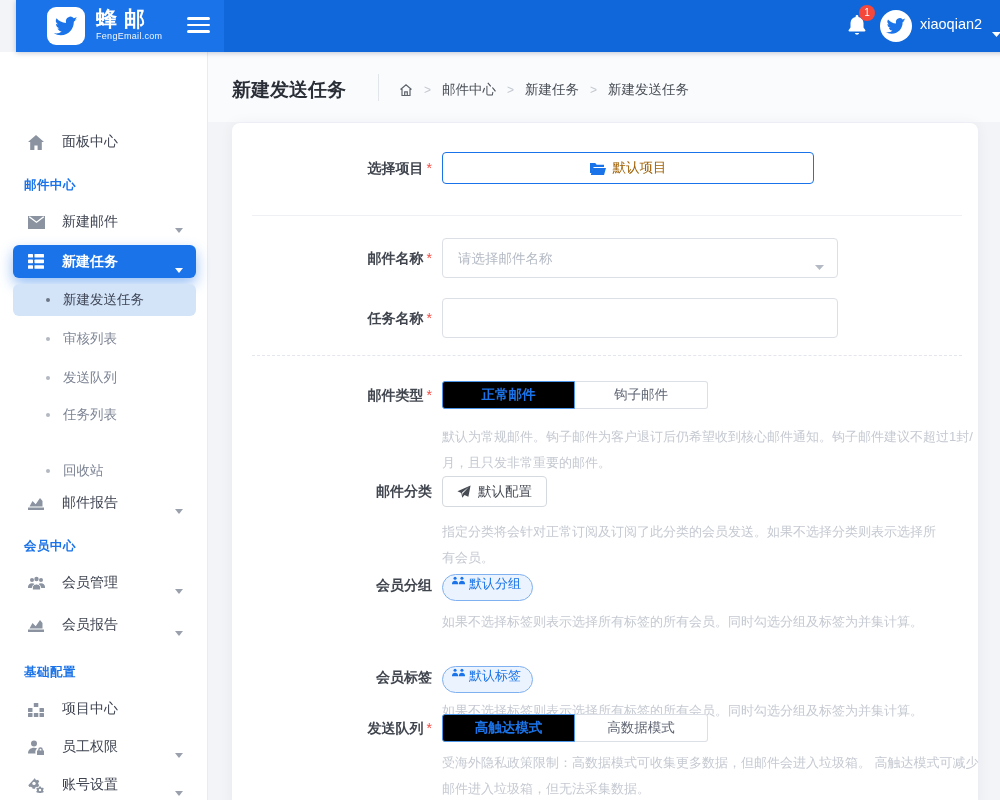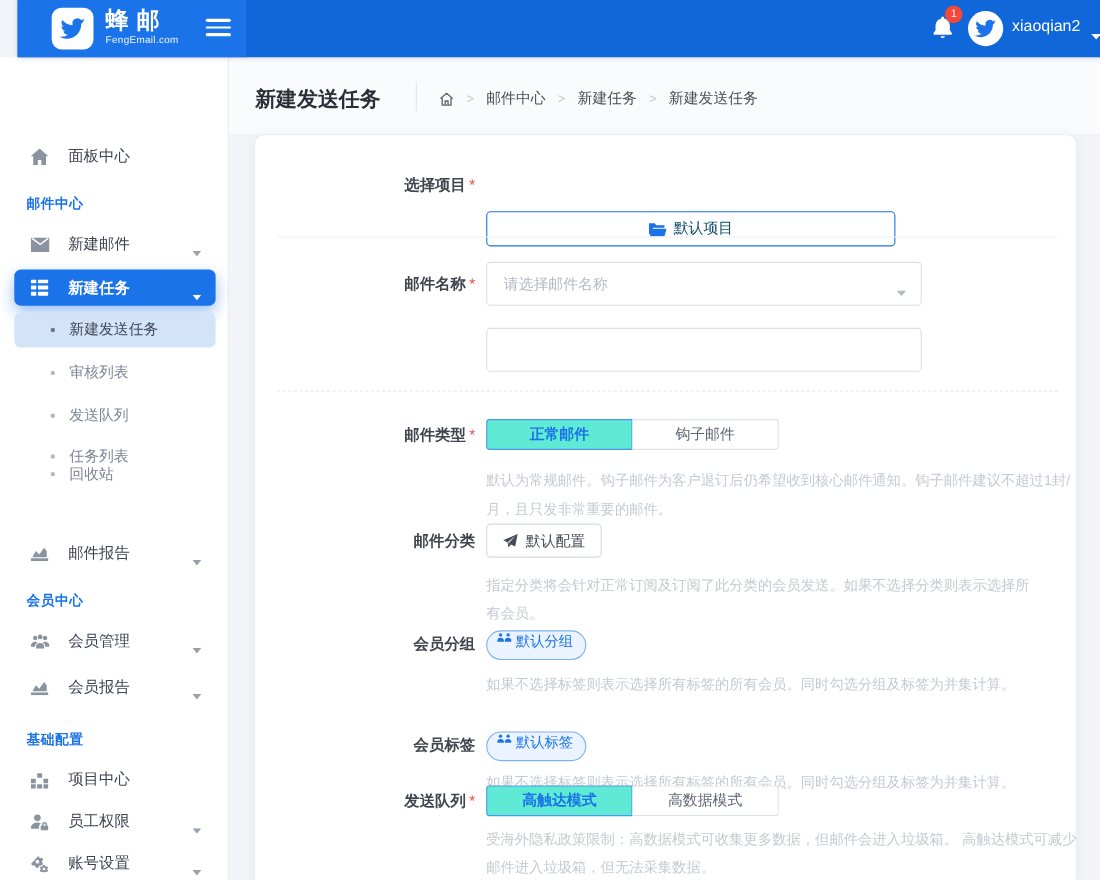--- a/index.html
+++ b/index.html
@@ -45,32 +45,32 @@
   .content { position:absolute; top:122px; left:208px; width:792px; height:678px; background:#f2f4f8; }
   .card { position:absolute; left:24px; top:1px; width:746px; height:690px; background:#fff; border-radius:8px; box-shadow:0 0 14px rgba(31,41,55,.05); }
   .frow { position:absolute; left:0; width:746px; }
   .flabel { position:absolute; left:0; top:0; width:200px; text-align:right; font-size:14px; font-weight:700; color:#40454e; }
   .req { color:#f34b42; margin-left:3px; font-weight:400; }
   .fctrl { position:absolute; left:210px; top:0; }
   .fhelp { position:absolute; left:210px; width:548px; font-size:13px; color:#c5c9d1; line-height:26px; }
   .divider { position:absolute; left:20px; right:16px; height:0; border-top:1px solid #eef0f4; }
   .divider.dashed { border-top:1px dashed #e3e6ec; }
 
-  .project-btn { width:372px; height:32px; background:#fff; border:1px solid #1a73e8; border-radius:4px; color:#0c4a6e; font-size:13.5px; display:flex; align-items:center; justify-content:center; gap:7px; cursor:pointer; font-family:inherit;margin-top:40px; }
+  .project-btn { width:372px; height:32px; background:#fff; border:1px solid #1a73e8; border-radius:4px; color:#a16207; font-size:13.5px; display:flex; align-items:center; justify-content:center; gap:7px; cursor:pointer; font-family:inherit; }
   .select-box { width:396px; height:40px; border:1px solid #dcdfe6; border-radius:4px; background:#fff; position:relative; cursor:pointer; }
   .select-box input { width:100%; height:100%; border:none; outline:none; background:transparent; padding:0 30px 0 15px; font-size:13.5px; color:#5a5f68; font-family:inherit; }
   .select-box input::placeholder { color:#b4bac4; }
   .select-caret { position:absolute; right:13px; top:18px; }
   .text-input { width:396px; height:40px; border:1px solid #dcdfe6; border-radius:4px; background:#fff; outline:none; padding:0 15px; font-size:13.5px; color:#40454e; font-family:inherit; }
 
   .seg { display:flex; }
   .seg-btn { width:133px; height:28px; background:#fff; border:1px solid #dcdfe6; color:#5f6573; font-size:13.5px; display:flex; align-items:center; justify-content:center; cursor:pointer; font-family:inherit; }
   .seg-btn:first-child { border-radius:3px 0 0 3px; }
   .seg-btn:last-child { border-radius:0 3px 3px 0; border-left:none; }
-  .seg-btn.selected { background:#5eead4; border:1px solid #4e97e8; color:#1a73e8; font-weight:700; }
+  .seg-btn.selected { background:#000000; border:1px solid #4e97e8; color:#1a73e8; font-weight:700; }
   .seg-btn.selected + .seg-btn { border-left:none; }
 
   .cat-btn { height:31px; padding:0 14px; background:#fff; border:1px solid #d5d9e0; border-radius:4px; color:#464b54; font-size:13.5px; display:inline-flex; align-items:center; gap:7px; cursor:pointer; font-family:inherit; }
   .pill-btn { height:27px; padding:0 11px 0 9px; background:#eaf3fe; border:1px solid #7fb0ef; border-radius:14px; color:#1a73e8; font-size:13px; display:inline-flex; align-items:flex-start; gap:4px; cursor:pointer; font-family:inherit; }
 </style>
 </head>
 <body>
 
 <div class="topbar">
   <div class="brand-area">
@@ -163,21 +163,21 @@
     <span>审核列表</span>
   </div>
   <div class="nav-sub" style="top:311px">
     <span class="dot"></span>
     <span>发送队列</span>
   </div>
   <div class="nav-sub" style="top:348px">
     <span class="dot"></span>
     <span>任务列表</span>
   </div>
-  <div class="nav-sub" style="top:364px">
+  <div class="nav-sub" style="top:404px">
     <span class="dot"></span>
     <span>回收站</span>
   </div>
 
   <div class="nav-item" style="top:436px">
     <span class="nav-icon">
         <svg width="16" height="14" viewBox="0 0 16 14">
           <path fill="#8b93a1" d="M0 11.5h16V14H0z"></path>
           <path fill="#8b93a1" d="M1.5 10.5l3-5.5 3.2 3.2L12 2l2.5 3v5.5z"></path>
         </svg>
@@ -317,20 +317,21 @@
         <div class="select-box">
           <input readonly="" placeholder="请选择邮件名称" style="">
           <span class="select-caret"><svg width="9" height="6" viewBox="0 0 9 6">
                 <path fill="#b4bac4" d="M0 0l4.5 5L9 0z"></path>
               </svg></span>
         </div>
       </div>
     </div>
 
     <div class="frow" style="top:175px;height:40px">
+      <div class="flabel" style="line-height:40px"><span>任务名称</span><span class="req">*</span></div>
       <div class="fctrl">
         <input class="text-input" value="" style="">
       </div>
     </div>
 
     <div class="divider dashed" style="top:232px"></div>
 
     <div class="frow" style="top:258px;height:28px">
       <div class="flabel" style="line-height:28px"><span>邮件类型</span><span class="req">*</span></div>
       <div class="fctrl">

